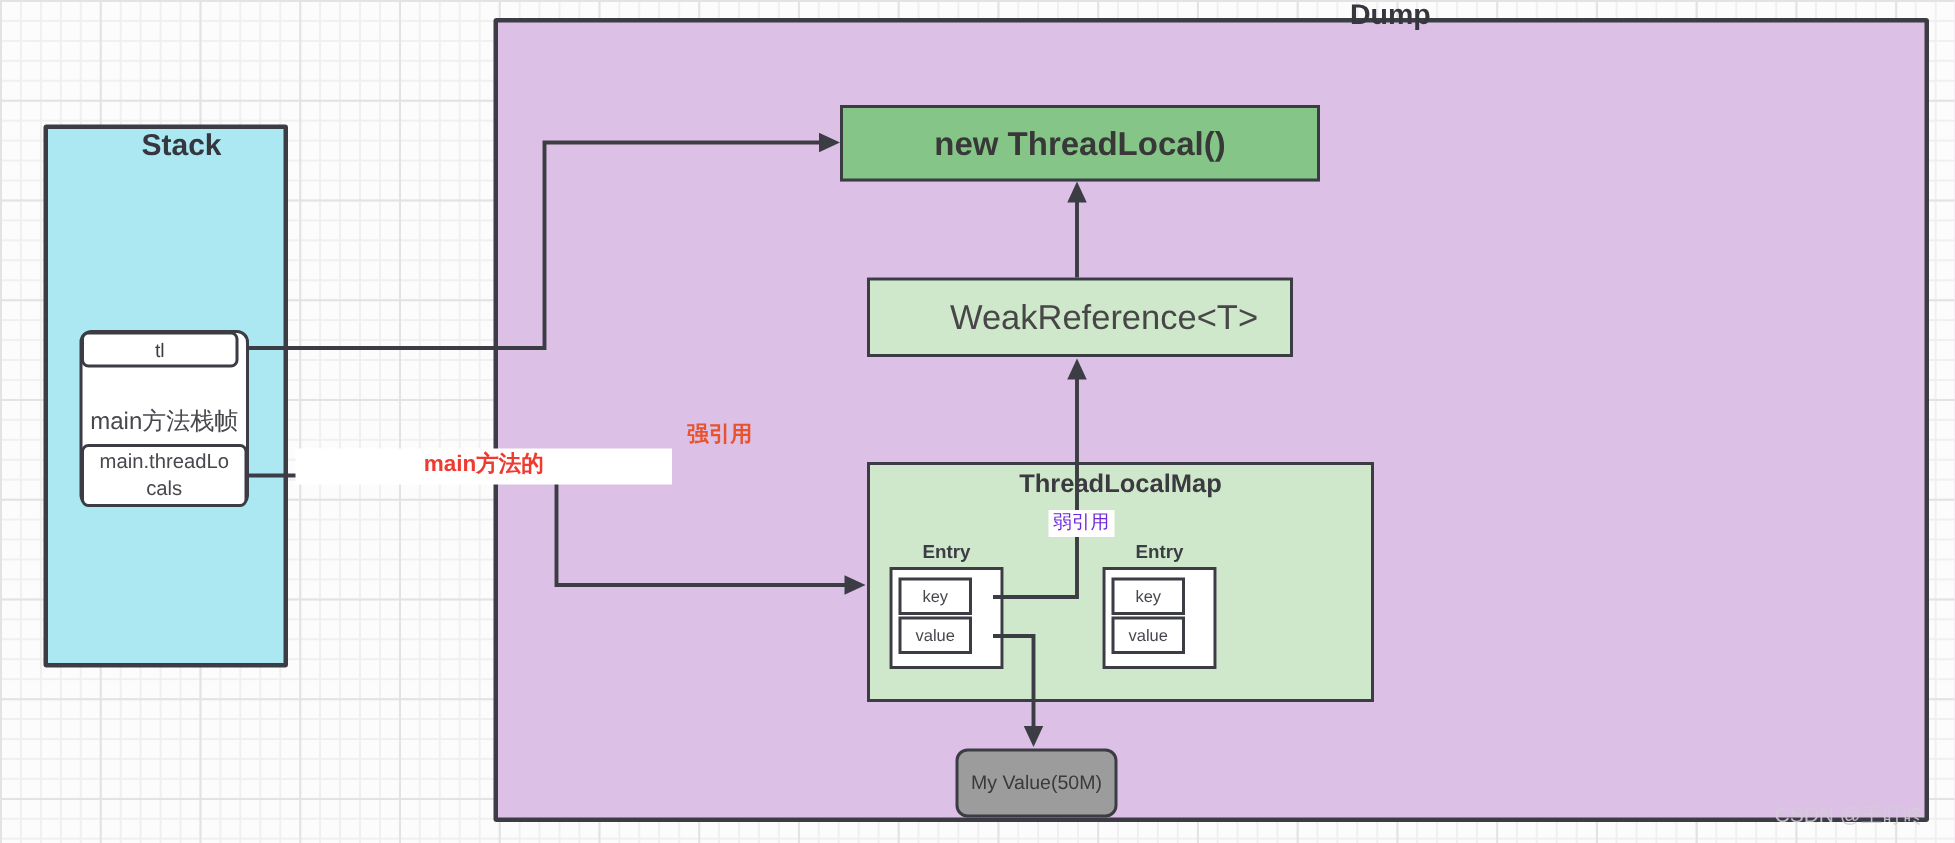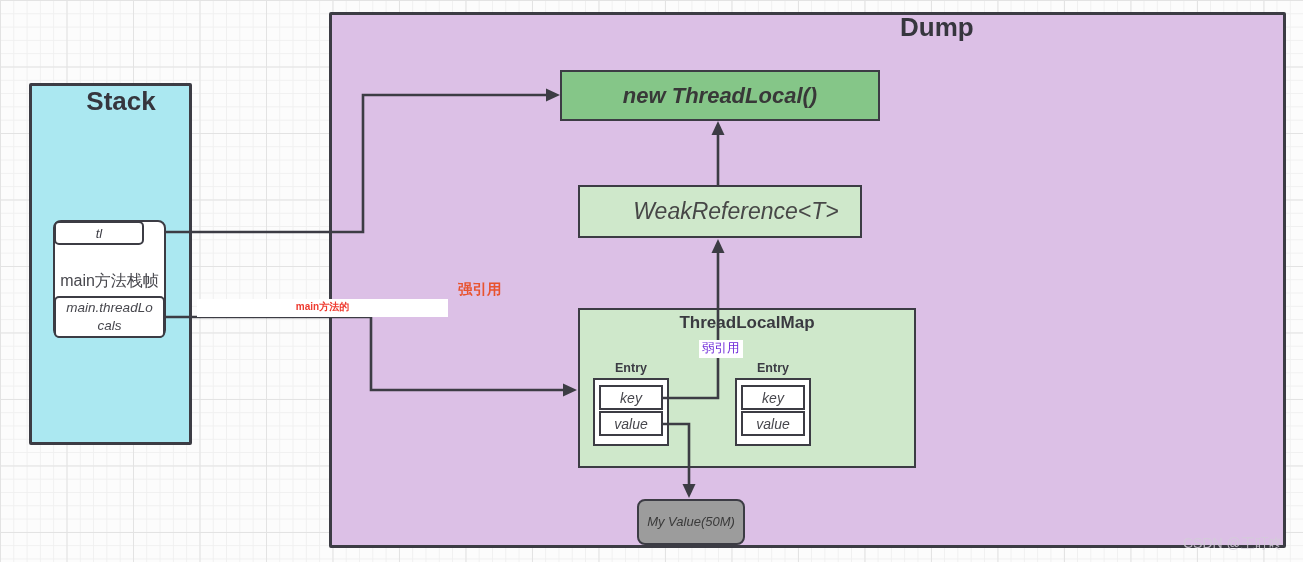--- a/index.html
+++ b/index.html
@@ -13,71 +13,71 @@
     background-image:
       linear-gradient(#e3e3e3 1px, transparent 1px),
       linear-gradient(90deg, #e3e3e3 1px, transparent 1px),
       linear-gradient(#f0f0f0 1px, transparent 1px),
       linear-gradient(90deg, #f0f0f0 1px, transparent 1px);
     background-size: 66.5px 66.5px, 66.5px 66.5px, 13.3px 13.3px, 13.3px 13.3px;
     color: #3c3c44;
   }
   .abs { position: absolute; }
   .box { border: 3px solid #3c3c44; }
-  .flexc { display: flex; align-items: center; justify-content: center; font-style: italic; }
+  .flexc { display: flex; align-items: center; justify-content: center; }
 
   
   .stack-box { left: 29px; top: 83px; width: 163px; height: 362px;
                background: #abe8f1; border-radius: 2px; z-index: 1; }
   .stack-title { left: 29px; top: 86px; width: 184px; text-align: center;
-                 font-size: 26px; font-weight: bold; z-index: 1; color: #36363e; }
+                 font-size: 20px; font-weight: bold; z-index: 1; color: #36363e; }
   .frame-box { left: 53px; top: 220px; width: 113px; height: 118px;
                background: #ffffff; border: 2.5px solid #3c3c44;
                border-radius: 8px; z-index: 1; }
-  .tl-box { left: 54px; top: 221px; width: 90px; height: 24px;
+  .tl-box { left: 54px; top: 221px; width: 105px; height: 24px;
             background: #ffffff; border: 2px solid #3c3c44; border-radius: 5px;
             font-size: 13px; z-index: 1; }
   .frame-label { left: 53px; top: 271px; width: 113px; text-align: center;
                  font-size: 16px; z-index: 1; color: #47474d; }
   .tlocals-box { left: 54px; top: 296px; width: 111px; height: 42px;
                  background: #ffffff; border: 2px solid #3c3c44; border-radius: 5px;
                  font-size: 13.5px; line-height: 1.3; text-align: center;
                  word-break: break-all; padding: 12px 7px; z-index: 1; color: #47474d; }
 
   
   .dump-box { left: 329px; top: 12px; width: 957px; height: 536px;
               background: #dcc0e6; border-radius: 2px; z-index: 1; }
-  .dump-title { left: 900px; top: 12px; font-size: 26px; font-weight: bold;
+  .dump-title { left: 900px; top: 0; font-size: 19px; font-weight: bold;
                 z-index: 1; color: #36363e; }
   .ntl-box { left: 560px; top: 70px; width: 320px; height: 51px;
              background: #85c688; border: 2.5px solid #3c3c44;
              font-size: 22px; font-weight: bold; color: #383838; z-index: 1; }
   .weakref-box { left: 578px; top: 185px; width: 284px; height: 53px;
                  background: #cfe8cb; border: 2.5px solid #3c3c44;
                  font-size: 23px; color: #474747; z-index: 1; padding-left: 32px; }
   .tlm-box { left: 578px; top: 308px; width: 338px; height: 160px;
              background: #cfe8cb; border: 2.5px solid #3c3c44; z-index: 1; }
   .tlm-title { left: 578px; top: 313px; width: 338px; text-align: center;
                font-size: 17px; font-weight: bold; z-index: 1; color: #3a3a40; }
 
   .entry-label { width: 76px; text-align: center; font-size: 12.5px;
                  font-weight: bold; top: 361px; z-index: 1; }
   .entry-outer { top: 378px; width: 76px; height: 68px; background: #ffffff;
                  border: 2px solid #3c3c44; z-index: 1; }
-  .kv-box { width: 64px; height: 25px; background: #ffffff;
-            border: 2px solid #3c3c44; font-size: 14px; color: #47474d; z-index: 1; }
+  .kv-box { width: 49px; height: 25px; background: #ffffff;
+            border: 2px solid #3c3c44; font-size: 11px; color: #47474d; z-index: 1; }
 
   .myvalue-box { left: 637px; top: 499px; width: 108px; height: 46px;
                  background: #9c9c9c; border: 2.5px solid #3c3c44; border-radius: 8px;
                  flex-direction: row; font-size: 13px; line-height: 1.35;
                  color: #3a3a3a; z-index: 1; }
 
   
   .main-ref-label { left: 197px; top: 299px; width: 251px; background: #ffffff;
-                    text-align: center; font-size: 10px; font-weight: bold;
+                    text-align: center; font-size: 15px; font-weight: bold;
                     color: #ee3a2f; line-height: 1.25; padding: 2px 0 3px;
                     z-index: 3; }
   .strong-ref-label { left: 458px; top: 280px; font-size: 14.5px; font-weight: bold;
                       color: #e8532f; z-index: 3; }
   .weak-ref-label { left: 699px; top: 340px; background: #ffffff; font-size: 12.5px;
                     padding: 0 3px 1px; color: #6d28d9; z-index: 3; }
 
   .watermark { left: 1183px; top: 535px; font-size: 14px; color: #d4cdd9;
                opacity: 0.85; z-index: 4; }
 

